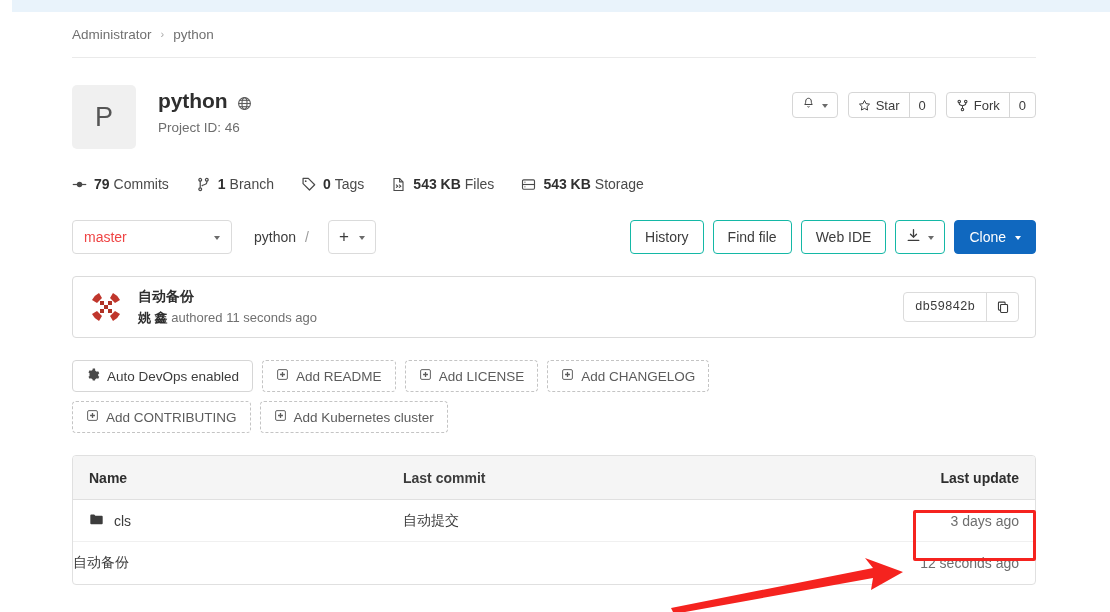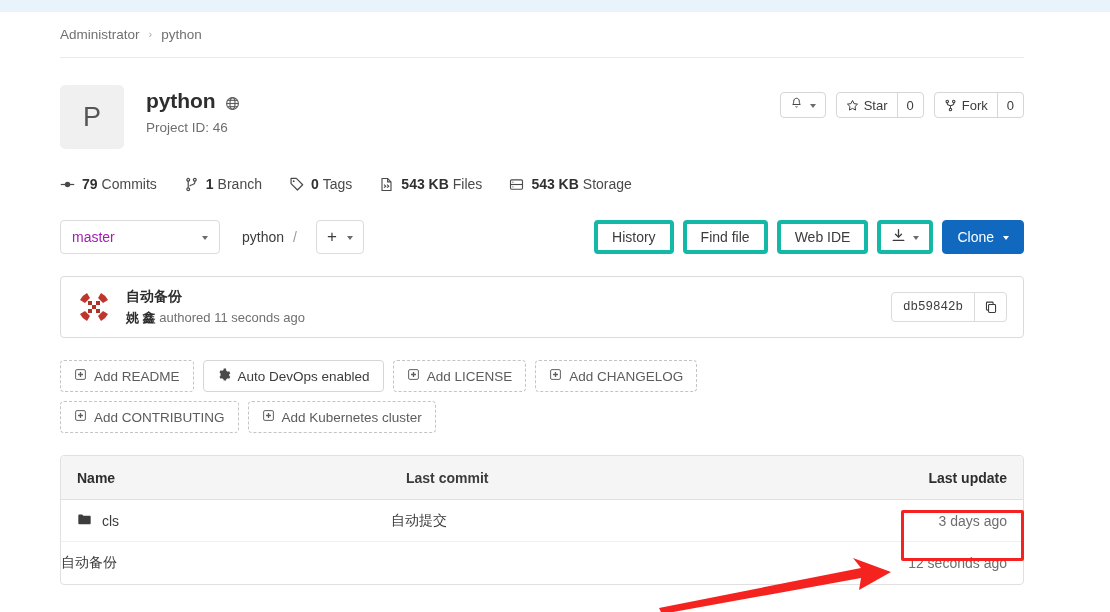--- a/index.html
+++ b/index.html
@@ -10,20 +10,21 @@
     background: #ffffff;
     font-family: "Liberation Sans", sans-serif;
     color: #2e2e2e;
     -webkit-font-smoothing: antialiased;
   }
   #page {
     position: relative;
     width: 1070px;
     height: 612px;
     background: #ffffff;
+    margin-left: 12px;
   }
   
   .top-strip {
     position: absolute;
     left: 0; top: 0;
     width: 1110px; height: 12px;
     background: #e9f3fb;
   }
   
   .content {
@@ -175,21 +176,21 @@
     width: 160px;
     height: 34px;
     border: 1px solid #dbdbdb;
     border-radius: 4px;
     background: #fff;
     display: flex;
     align-items: center;
     justify-content: space-between;
     padding: 0 11px;
     font-size: 14px;
-    color: #a21caf;
+    color: #ef4444;
     cursor: pointer;
   }
   .path-crumb {
     margin-left: 22px;
     font-size: 14px;
     color: #3c3c3c;
     display: flex;
     align-items: center;
   }
   .path-crumb .slash { color: #9a9a9a; margin: 0 9px; }
@@ -209,21 +210,21 @@
   }
   .toolbar-right {
     position: absolute;
     right: 0;
     display: flex;
     align-items: center;
     gap: 9px;
   }
   .btn-lg {
     height: 34px;
-    border: 4px solid #14b8a6;
+    border: 1px solid #14b8a6;
     border-radius: 4px;
     background: #fff;
     display: inline-flex;
     align-items: center;
     justify-content: center;
     padding: 0 14px;
     font-size: 14px;
     color: #3c3c3c;
     cursor: pointer;
     white-space: nowrap;
@@ -333,21 +334,20 @@
   }
   .ft-head {
     display: flex;
     align-items: center;
     height: 44px;
     background: #f5f5f5;
     border-bottom: 1px solid #e0e0e0;
     font-size: 14px;
     font-weight: bold;
     color: #2e2e2e;
-    gap: 15px;
   }
   .ft-row {
     display: flex;
     align-items: center;
     height: 42px;
     font-size: 14px;
     color: #3c3c3c;
     border-bottom: 1px solid #f0f0f0;
   }
   .ft-row:last-child { border-bottom: none; }
@@ -565,40 +565,40 @@
         <span class="copy">
           <svg width="14" height="14" viewBox="0 0 16 16" fill="none" stroke="#3c3c3c" stroke-width="1.25">
             <rect x="5.2" y="5.2" width="8" height="9" rx="1"></rect>
             <path d="M10.4 5.2V3.4a1 1 0 0 0-1-1H3.8a1 1 0 0 0-1 1v7.2a1 1 0 0 0 1 1h1.4"></path>
           </svg>
         </span>
       </div>
     </div>
 
     <div class="chips">
+      <div class="chip solid">
+        <span>
+          <svg width="14" height="14" viewBox="0 0 16 16" fill="#4a4a4a">
+            <path d="M8 5.2A2.8 2.8 0 1 0 8 10.8 2.8 2.8 0 0 0 8 5.2zm0 4.3A1.5 1.5 0 1 1 8 6.5a1.5 1.5 0 0 1 0 3z"></path>
+            <path d="M14 8a6 6 0 0 0-.1-1l1.3-1-1.3-2.3-1.6.5a6 6 0 0 0-1.7-1L10.3.6H7.7l-.3 1.6a6 6 0 0 0-1.7 1l-1.6-.5L2.8 5l1.3 1A6 6 0 0 0 4 8c0 .3 0 .7.1 1l-1.3 1L4.1 12.3l1.6-.5c.5.4 1.1.8 1.7 1l.3 1.6h2.6l.3-1.6c.6-.2 1.2-.6 1.7-1l1.6.5 1.3-2.3-1.3-1c.1-.3.1-.7.1-1z"></path>
+          </svg>
+        </span>
+        <span>Auto DevOps enabled</span>
+      </div>
+
       <div class="chip">
         <span>
           <svg width="13" height="13" viewBox="0 0 16 16" fill="none" stroke="#5c5c5c" stroke-width="1.2">
             <rect x="2" y="2" width="12" height="12" rx="1.6"></rect>
               <path d="M8 5v6 M5 8h6" stroke-width="1.6"></path>
           </svg>
         </span>
         <span>Add README</span>
       </div>
 
-      <div class="chip solid">
-        <span>
-          <svg width="14" height="14" viewBox="0 0 16 16" fill="#4a4a4a">
-            <path d="M8 5.2A2.8 2.8 0 1 0 8 10.8 2.8 2.8 0 0 0 8 5.2zm0 4.3A1.5 1.5 0 1 1 8 6.5a1.5 1.5 0 0 1 0 3z"></path>
-            <path d="M14 8a6 6 0 0 0-.1-1l1.3-1-1.3-2.3-1.6.5a6 6 0 0 0-1.7-1L10.3.6H7.7l-.3 1.6a6 6 0 0 0-1.7 1l-1.6-.5L2.8 5l1.3 1A6 6 0 0 0 4 8c0 .3 0 .7.1 1l-1.3 1L4.1 12.3l1.6-.5c.5.4 1.1.8 1.7 1l.3 1.6h2.6l.3-1.6c.6-.2 1.2-.6 1.7-1l1.6.5 1.3-2.3-1.3-1c.1-.3.1-.7.1-1z"></path>
-          </svg>
-        </span>
-        <span>Auto DevOps enabled</span>
-      </div>
-
       <div class="chip">
         <span>
           <svg width="13" height="13" viewBox="0 0 16 16" fill="none" stroke="#5c5c5c" stroke-width="1.2">
             <rect x="2" y="2" width="12" height="12" rx="1.6"></rect>
               <path d="M8 5v6 M5 8h6" stroke-width="1.6"></path>
           </svg>
         </span>
         <span>Add LICENSE</span>
       </div>
 

